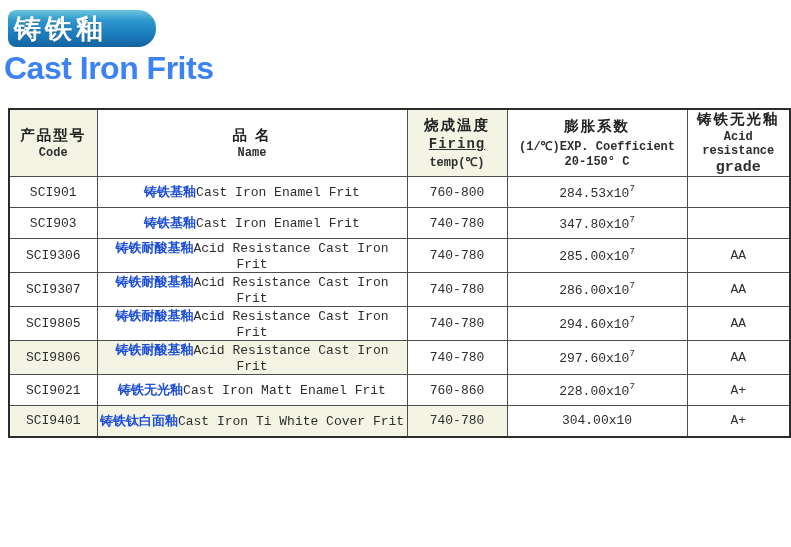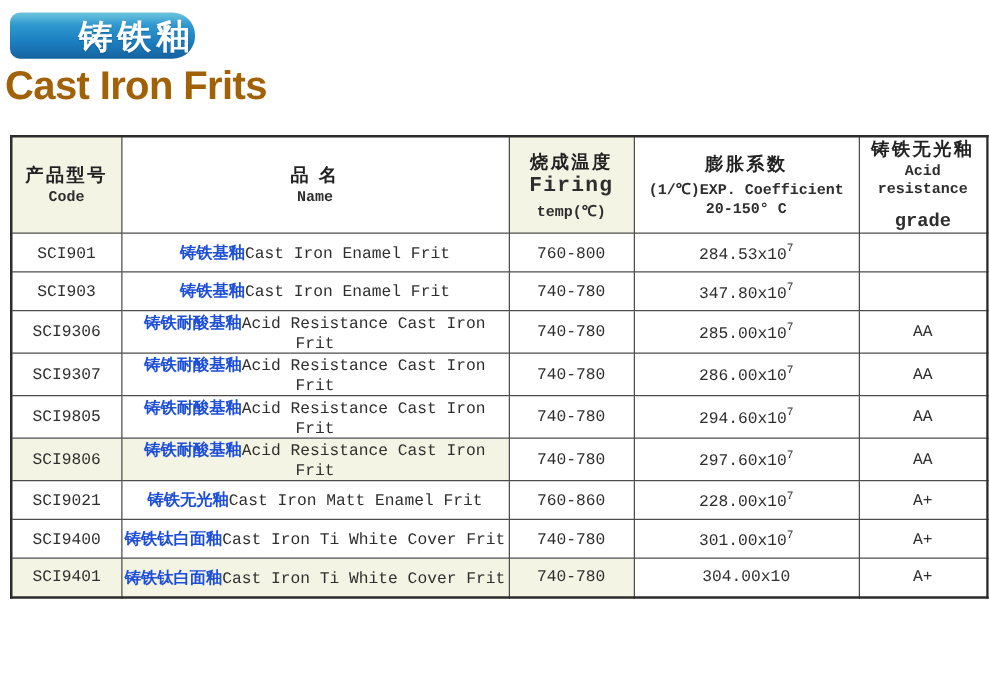--- a/index.html
+++ b/index.html
@@ -4,30 +4,30 @@
 <style>
   * { box-sizing: border-box; margin: 0; padding: 0; }
   html,body { width: 791px; height: 547px; background:#ffffff; overflow:hidden; }
   body { font-family: "Liberation Sans", sans-serif; color:#333; }
 
   .banner {
     margin: 10px 0 0 8px;
     width: 148px; height: 37px;
     border-radius: 8px 18px 18px 8px;
     background: linear-gradient(to bottom, #6ec6de 0%, #2e97ce 28%, #1b7dbf 65%, #15639f 100%);
-    display:flex; align-items:center; justify-content:flex-end;
+    display:flex; align-items:center; justify-content:flex-start;
   }
   .banner .zh-title {
     color:#ffffff; font-weight:700; font-size:27px; letter-spacing:4px;
     text-shadow: 0 1px 1px rgba(0,40,80,.35);
     padding-left:6px;
   }
   .subtitle {
     margin: 3px 0 0 4px;
-    color:#a16207; font-weight:700; font-size:32px; letter-spacing:-0.5px;
+    color:#3b82f6; font-weight:700; font-size:32px; letter-spacing:-0.5px;
   }
 
   table.frits {
     margin: 21px 0 0 8px;
     border-collapse: collapse;
     table-layout: fixed;
     width: 781px;
     background:#ffffff;
   }
   table.frits th, table.frits td {
@@ -37,23 +37,23 @@
     font-family: "Liberation Mono", "DejaVu Sans Mono", monospace;
     font-size: 13px;
     color:#2e2e2e;
     padding: 0 2px;
   }
   table.frits { border: 2px solid #2c2c2c; }
   table.frits thead tr { height: 62px; }
   table.frits tbody tr { height: 31px; }
 
   th .zh { font-family:"Liberation Sans",sans-serif; font-weight:700; font-size:14.5px; letter-spacing:2px; color:#222; }
-  th .en-big { font-size:17px; letter-spacing:1px; margin-top:1px; }
+  th .en-big { font-size:14px; letter-spacing:1px; margin-top:1px;text-decoration:underline; }
   th .en { font-size:12px; margin-top:1px; }
-  th .en-mid { font-size:15px; margin-top:11px; }
+  th .en-mid { font-size:15px; margin-top:1px; }
 
   td.name-cell { text-align:left; padding-left:27px; }
   td.name-cell .zh { font-family:"Liberation Sans",sans-serif; font-weight:700; font-size:13px; color:#1d4ed8; }
   td.name-cell .en { font-size:13px;margin-top:47px; }
   td .sup { font-size:9px; vertical-align:6px; }
 
   .shade { background:#f4f4e5; }
 </style>
 </head>
 <body>
@@ -154,27 +154,20 @@
 
   <tr>
     <td class="code-cell">SCI9021</td>
     <td class="name-cell"><span class="zh">铸铁无光釉</span><span class="en">Cast Iron Matt Enamel Frit</span></td>
     <td class="firing-cell">760-860</td>
     <td class="exp-cell"><span class="base">228.00x10</span><span class="sup">7</span></td>
     <td class="grade-cell">A+</td>
   </tr>
 
 
-  <tr>
-    <td class="code-cell">SCI9400</td>
-    <td class="name-cell"><span class="zh">铸铁钛白面釉</span><span class="en">Cast Iron Ti White Cover Frit</span></td>
-    <td class="firing-cell">740-780</td>
-    <td class="exp-cell"><span class="base">301.00x10</span><span class="sup">7</span></td>
-    <td class="grade-cell">A+</td>
-  </tr>
 
   <tr>
     <td class="code-cell shade">SCI9401</td>
     <td class="name-cell shade"><span class="zh">铸铁钛白面釉</span><span class="en">Cast Iron Ti White Cover Frit</span></td>
     <td class="firing-cell shade">740-780</td>
     <td class="exp-cell"><span class="base">304.00x10</span></td>
     <td class="grade-cell">A+</td>
   </tr>
 </tbody>
   </table>

